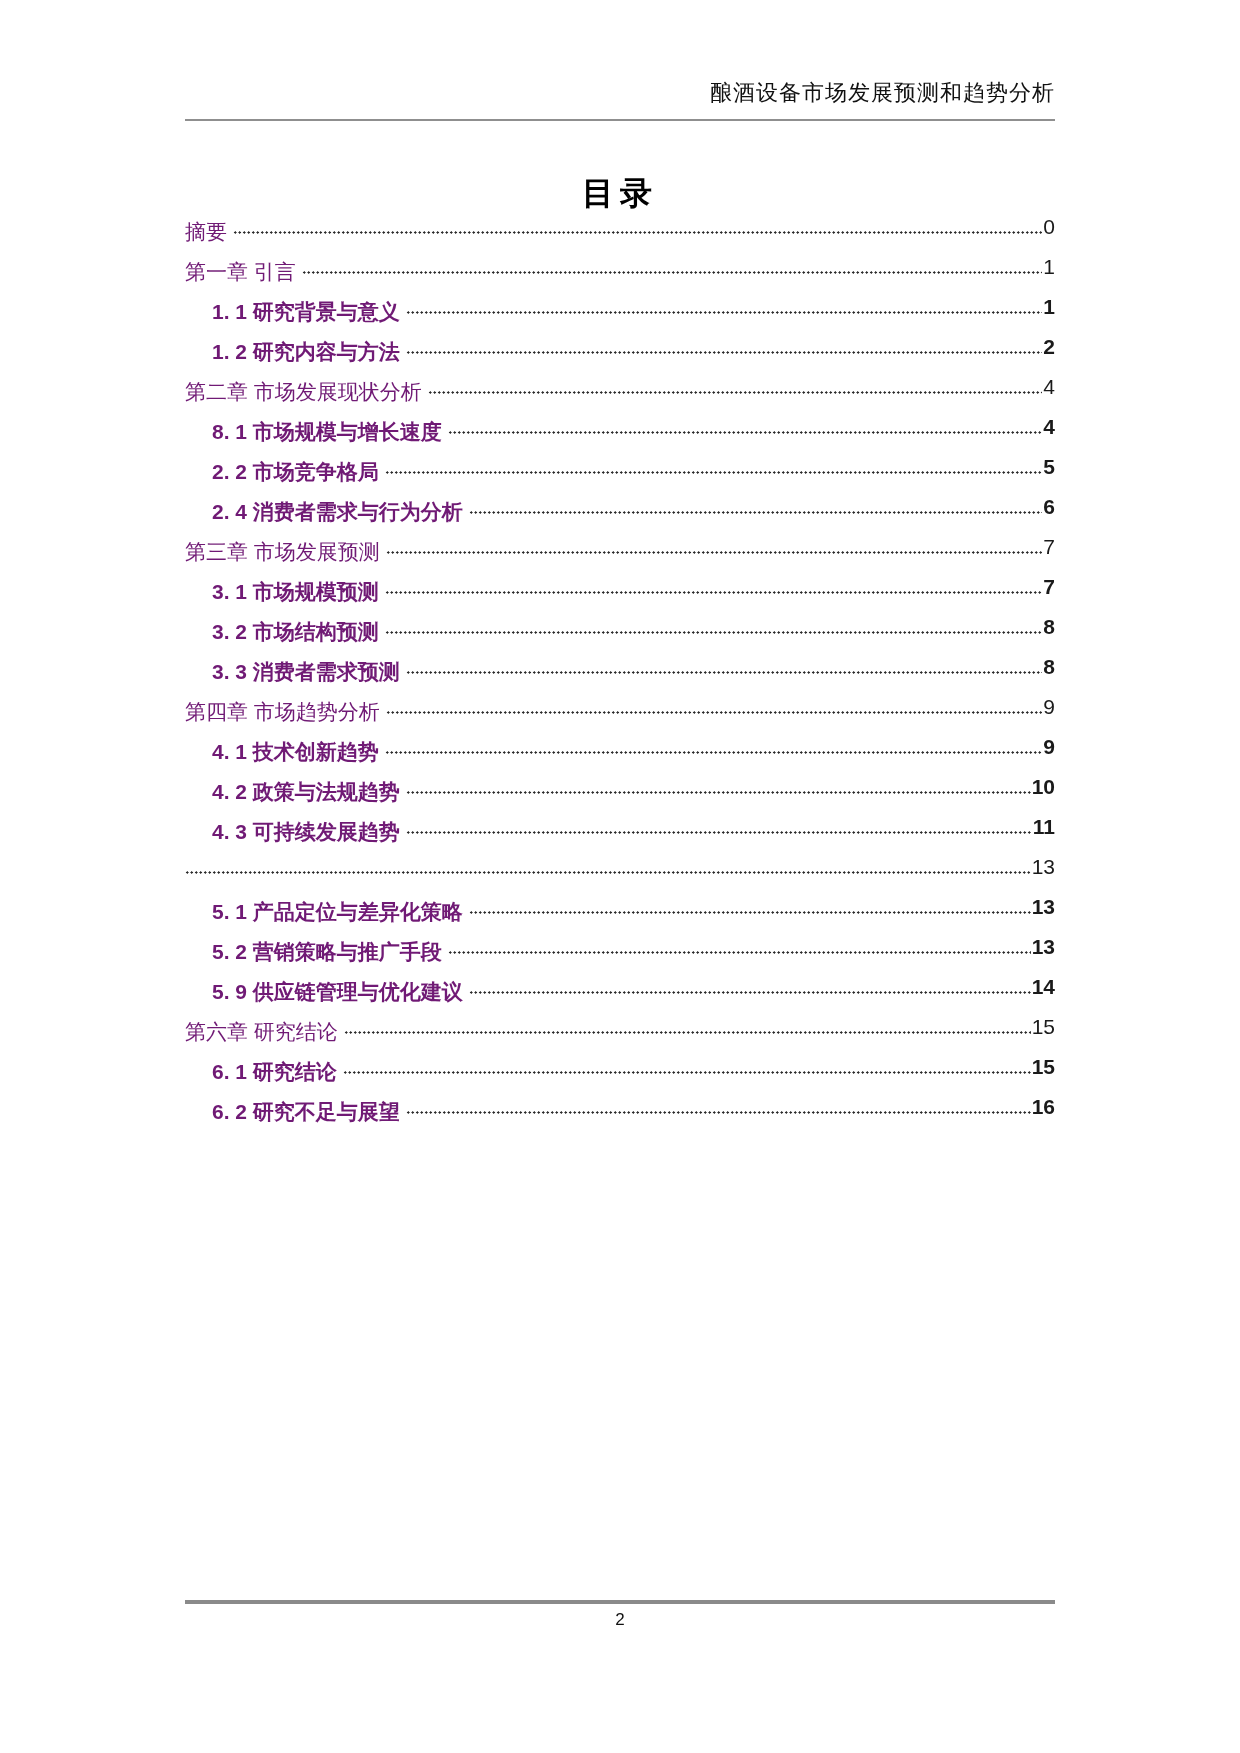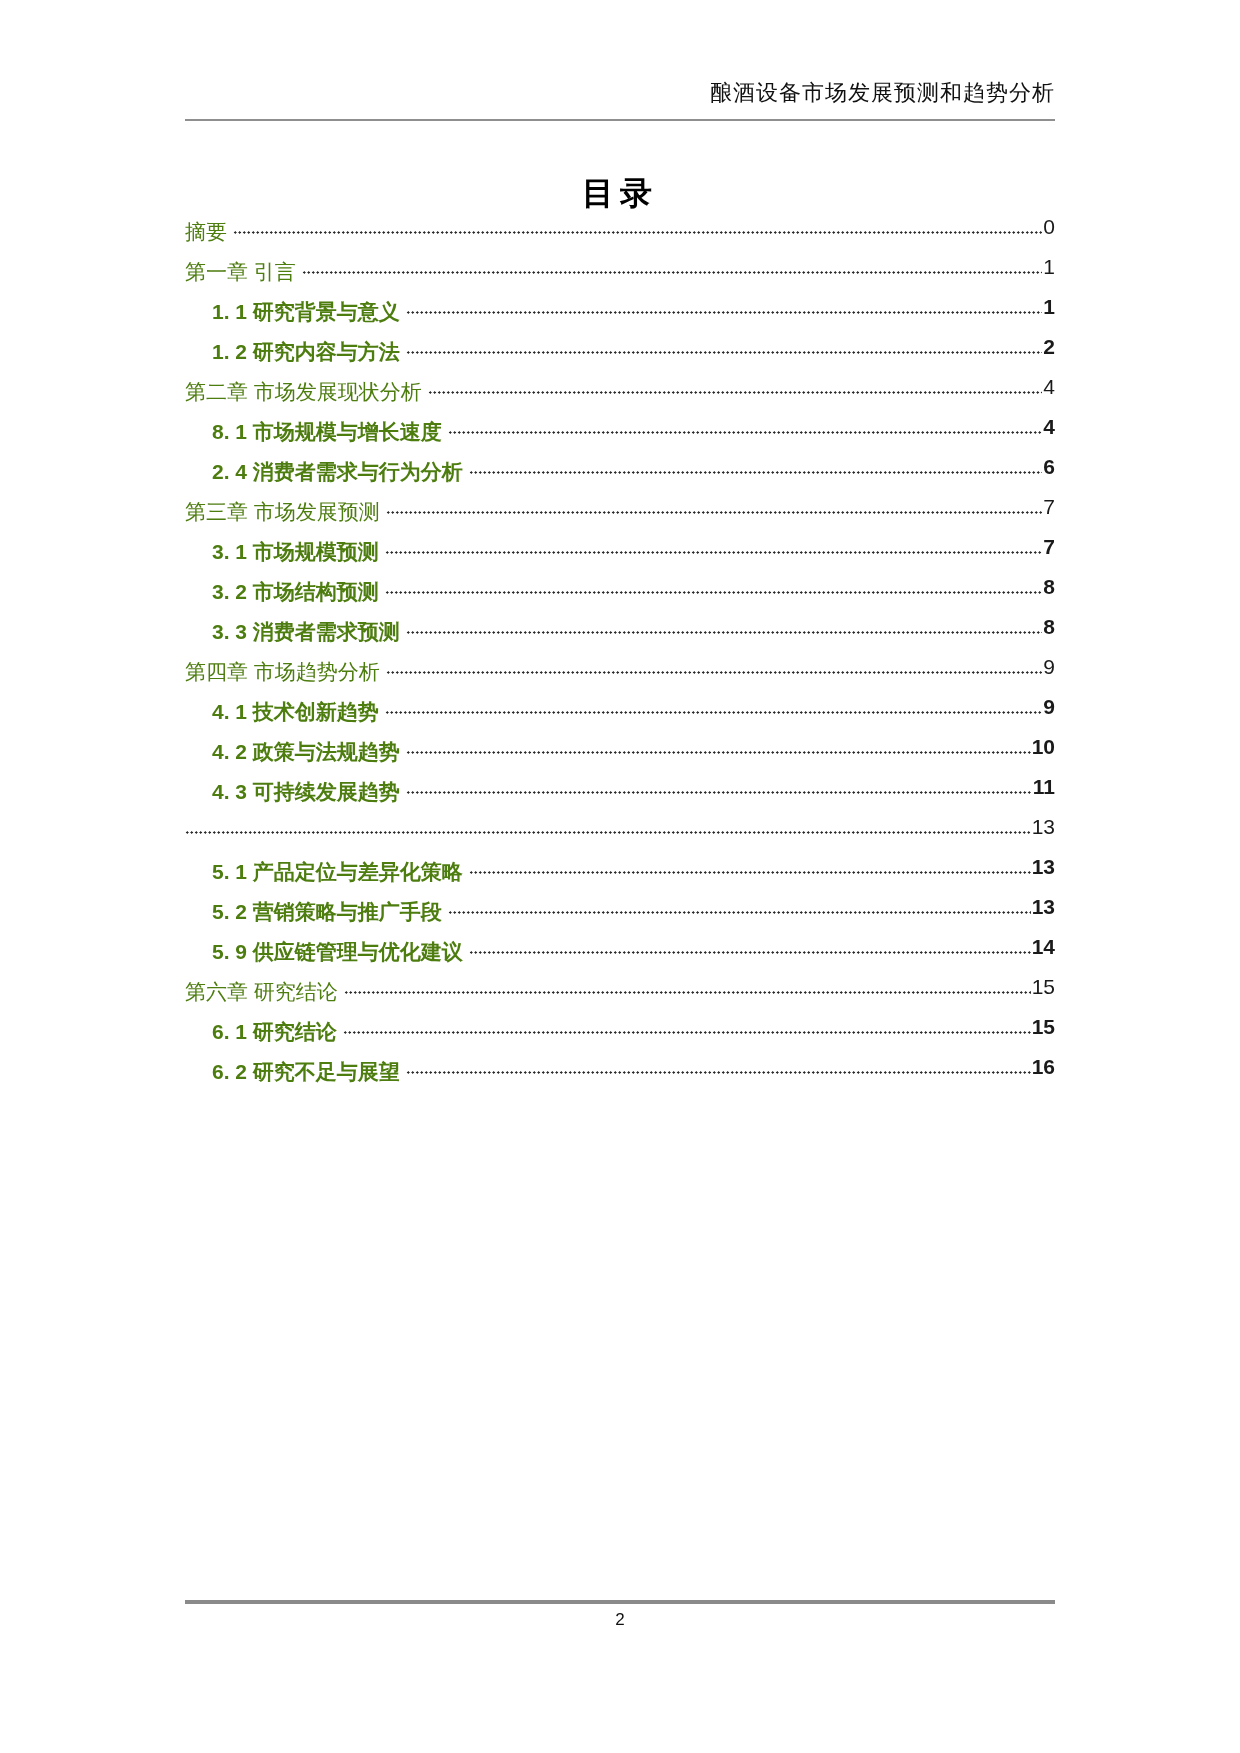--- a/index.html
+++ b/index.html
@@ -57,21 +57,21 @@
     align-items: center;
     height: 40px;
     font-size: 21px;
     line-height: 21px;
     cursor: pointer;
   }
   .toc-row.level-2 { padding-left: 27px; font-weight: bold; }
   .toc-label {
     white-space: nowrap;
     padding-right: 6px;
-    color: #4d7c0f;
+    color: #701a75;
     margin-top: 10px;
   }
   .toc-dots {
     flex: 1 1 auto;
     height: 21px;
     min-width: 20px;
     background-image: radial-gradient(circle, #2b2b2b 1px, rgba(0,0,0,0) 1.3px);
     background-size: 4.5px 3px;
     background-repeat: repeat-x;
     background-position: 0 calc(100% - 3px);
@@ -136,20 +136,25 @@
       <span class="toc-label">第二章 市场发展现状分析</span>
       <span class="toc-dots"></span>
       <span class="toc-page">4</span>
     </div>
       <div class="toc-row level-2">
       <span class="toc-label">8. 1 市场规模与增长速度</span>
       <span class="toc-dots"></span>
       <span class="toc-page">4</span>
     </div>
       <div class="toc-row level-2">
+      <span class="toc-label">2. 2 市场竞争格局</span>
+      <span class="toc-dots"></span>
+      <span class="toc-page">5</span>
+    </div>
+      <div class="toc-row level-2">
       <span class="toc-label">2. 4 消费者需求与行为分析</span>
       <span class="toc-dots"></span>
       <span class="toc-page">6</span>
     </div>
       <div class="toc-row level-1">
       <span class="toc-label">第三章 市场发展预测</span>
       <span class="toc-dots"></span>
       <span class="toc-page">7</span>
     </div>
       <div class="toc-row level-2">

